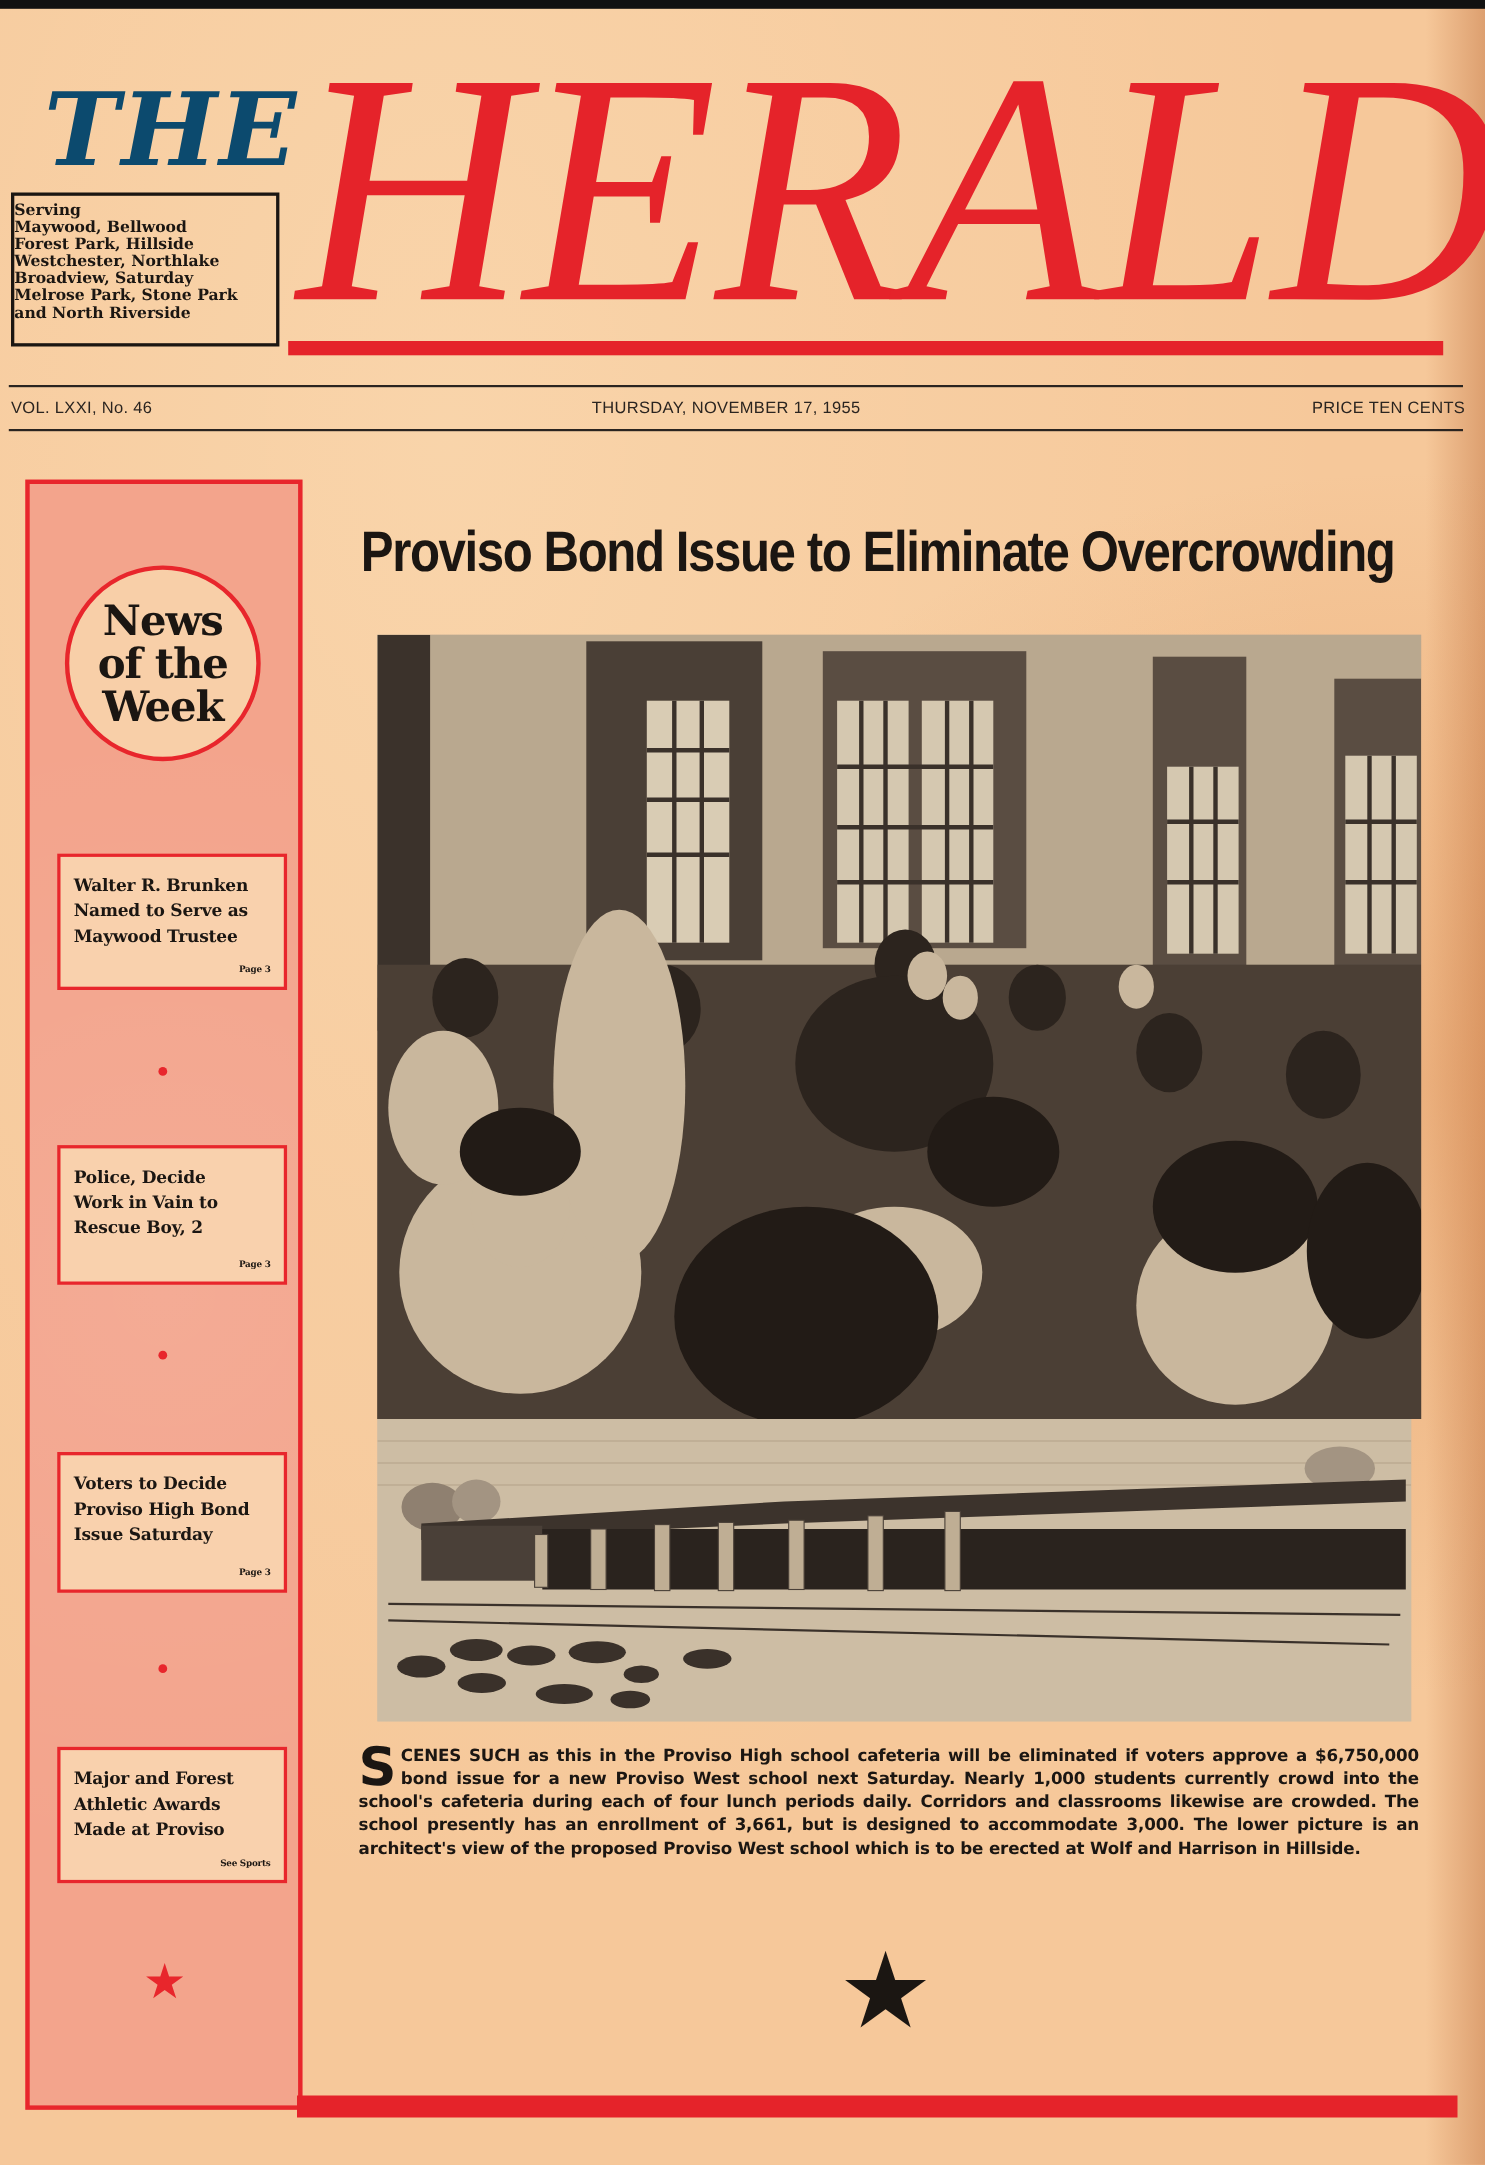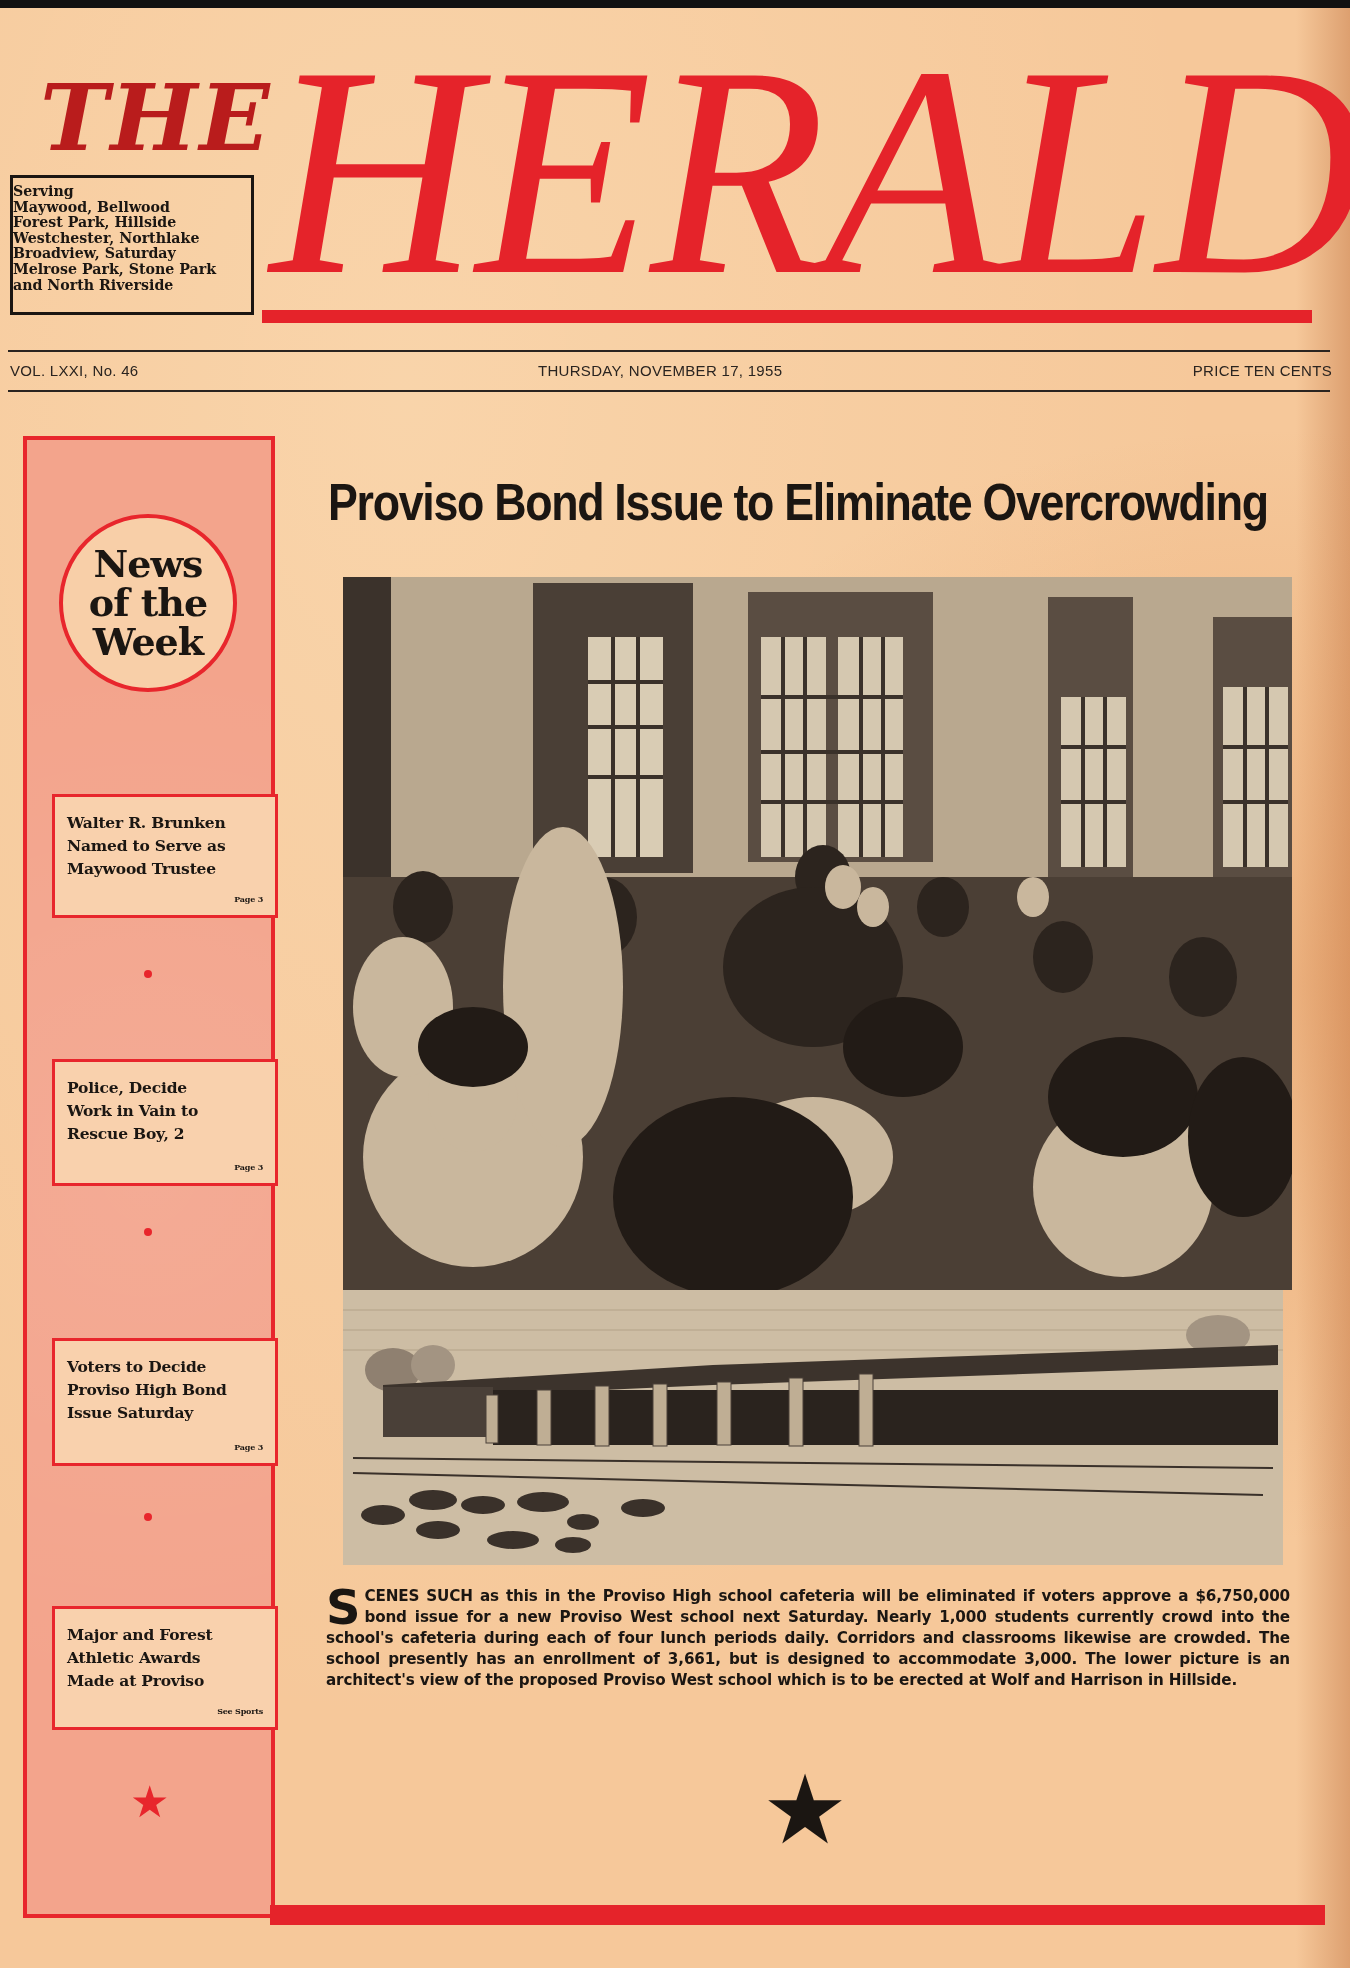--- a/index.html
+++ b/index.html
@@ -11,21 +11,21 @@
       radial-gradient(ellipse at 95% 50%, rgba(214,130,70,0.35), rgba(0,0,0,0) 40%),
       linear-gradient(90deg, rgba(0,0,0,0) 96%, rgba(190,110,60,0.45) 100%);
     font-family: "DejaVu Serif", serif;
     color: #1b1612;
   }
   .topbar { position: absolute; left: 0; top: 0; width: 1350px; height: 8px; background: #111; }
 
   
   .the {
     position: absolute; left: 40px; top: 72px; font-family: "DejaVu Serif", serif;
-    font-style: italic; font-weight: bold; color: #b91c1c; font-size: 92px; letter-spacing: 2px; line-height: 1;
+    font-style: italic; font-weight: bold; color: #0c4a6e; font-size: 92px; letter-spacing: 2px; line-height: 1;
   }
   .herald {
     position: absolute; left: 270px; top: 48px; font-family: "Liberation Serif", serif;
     font-style: italic; font-weight: normal; color: #e5232a; font-size: 300px; line-height: 0.82;
     letter-spacing: -2px; transform: scaleX(0.96); transform-origin: left top;
   }
   .herald-underline { position: absolute; left: 262px; top: 310px; width: 1050px; height: 13px; background: #e5232a; }
   .serving-box {
     position: absolute; left: 10px; top: 175px; width: 244px; height: 140px;
     border: 3px solid #1b1612; font-family: "DejaVu Serif", serif; font-weight: bold;
@@ -46,23 +46,23 @@
     border: 4px solid #e8262c; background: #f3a48c;
     background-image: radial-gradient(circle at 50% 50%, rgba(255,255,255,0.08), rgba(0,0,0,0) 70%);
   }
   .notw-circle {
     position: absolute; left: 32px; top: 74px; width: 178px; height: 178px; border-radius: 50%;
     border: 4px solid #e8262c; background: #f8cfa8; box-sizing: border-box; text-align: center;
     font-family: "DejaVu Serif", serif; font-weight: bold; font-size: 38px; line-height: 39px;
     padding-top: 26px; letter-spacing: -1px;
   }
   .item-box {
-    position: absolute; left: 25px; width: 226px; height: 124px; box-sizing: border-box;
+    position: absolute; left: 25px; width: 209px; height: 124px; box-sizing: border-box;
     border: 3px solid #e8262c; background: #f9d1ad; padding: 14px 10px 16px 12px;
-    font-family: "DejaVu Serif", serif; font-weight: bold; font-size: 15.5px; line-height: 23px; letter-spacing: -0.2px; margin-top: 18px;
+    font-family: "DejaVu Serif", serif; font-weight: bold; font-size: 15.5px; line-height: 23px; letter-spacing: -0.2px;
   }
   .item-box .ref { position: absolute; right: 12px; bottom: 12px; font-size: 8px; font-weight: bold; line-height: 1; }
   .dot { position: absolute; width: 8px; height: 8px; border-radius: 50%; background: #e8262c; }
   .side-star { position: absolute; left: 103px; top: 1340px; color: #e8262c; font-size: 44px; line-height: 1; }
 
   
   .headline {
     position: absolute; left: 328px; top: 472px; width: 980px; white-space: nowrap;
     font-family: "Liberation Sans", sans-serif; font-weight: bold; font-size: 52px; letter-spacing: -1.5px;
     transform: scaleX(0.86); transform-origin: left top; color: #1b1612;

